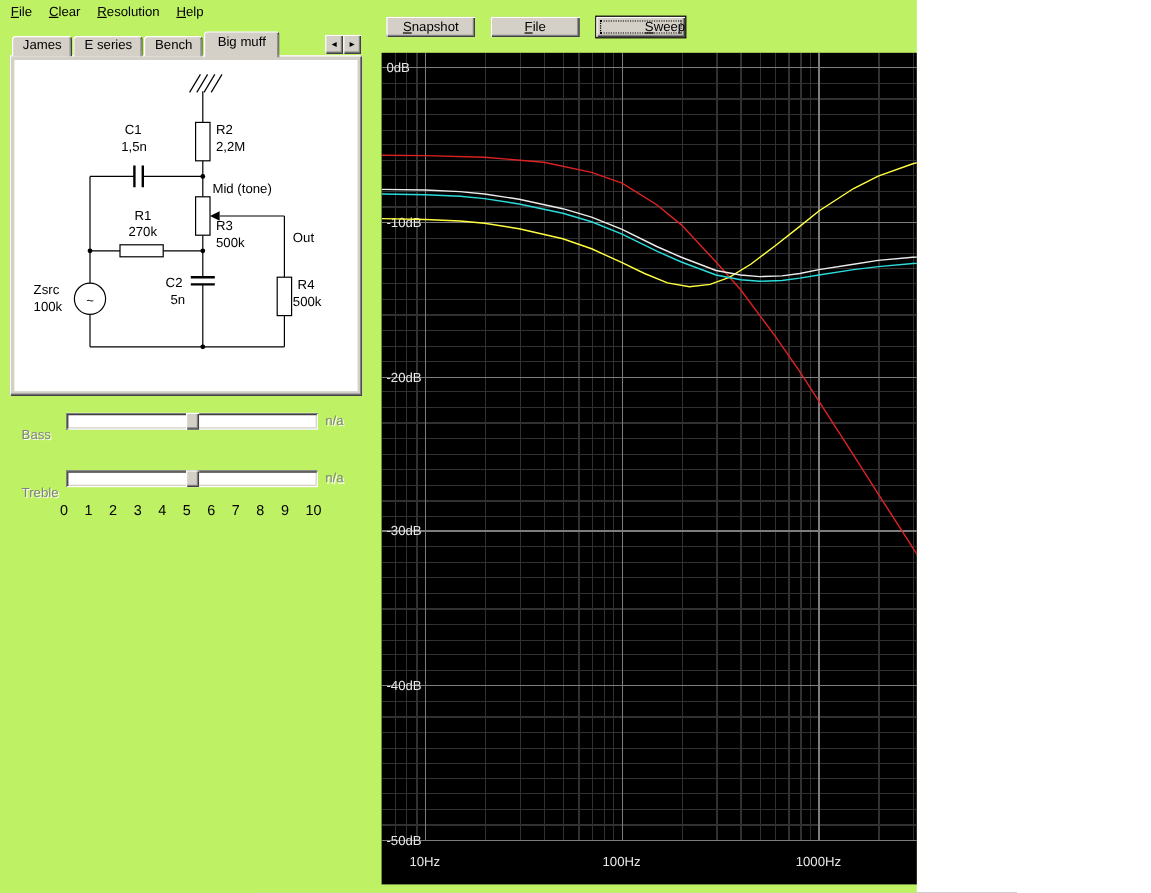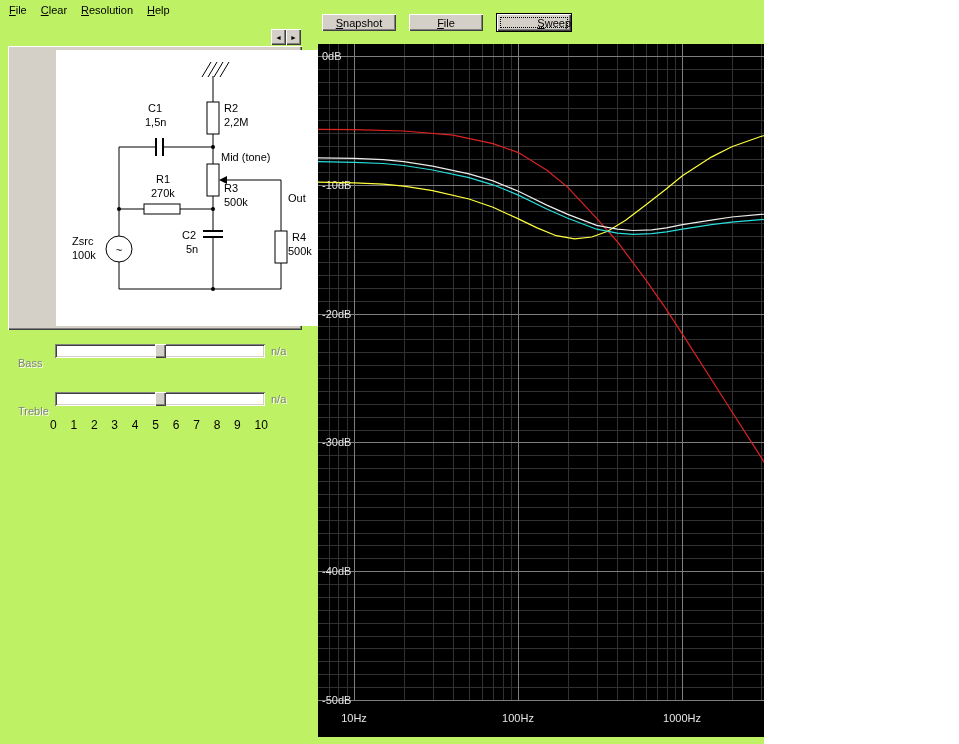--- a/index.html
+++ b/index.html
@@ -18,21 +18,21 @@
        border-left:1px solid #fff;border-top:1px solid #fff;border-right:1px solid #404040;
        border-radius:3px 3px 0 0;box-shadow:inset -1px 0 0 #808080;}
   .tab.selected{height:19px;padding:2px 10px 0 10px;position:relative;z-index:4;margin-bottom:-1px;}
   .tab-scroll{position:absolute;left:271px;top:29px;display:flex;z-index:3;}
   .scrollbtn{width:15px;height:16px;padding:0;background:#d4d0c8;border:none;font-size:7px;line-height:15px;
        box-shadow:inset 1px 1px 0 #fff,inset -1px -1px 0 #404040,inset -2px -2px 0 #808080;}
 
   
   .tab-panel{position:absolute;left:8px;top:46px;width:294px;height:284px;background:#d4d0c8;
        box-shadow:inset 1px 1px 0 #fff,inset -1px -1px 0 #404040,inset -2px -2px 0 #808080;padding:4px;box-sizing:border-box;}
-  .schematic{width:100%;height:100%;background:#fff;margin-left:44px;}
+  .schematic{width:100%;height:100%;background:#fff;}
   .schematic svg{display:block;}
   .schematic text{font:11px "Liberation Sans",sans-serif;fill:#000;}
 
   
   .slider-row{position:absolute;left:0;width:312px;height:15px;}
   .slider-label{position:absolute;left:18px;top:1px;margin-top:12px;}
   .slider-value{position:absolute;left:271px;top:1px;}
   .disabled-text{color:#808080;text-shadow:1px 1px 0 #fff;}
   .track{position:absolute;left:55px;top:0;width:210px;height:14px;background:#fff;
        box-shadow:inset 1px 1px 0 #808080,inset -1px -1px 0 #fff,inset 2px 2px 0 #404040,inset -2px -2px 0 #d4d0c8;}
@@ -57,20 +57,26 @@
 
 <div class="app">
 
   <div class="menubar">
     <div class="menu-item"><span class="accel">File</span></div>
     <div class="menu-item"><span class="accel">Clear</span></div>
     <div class="menu-item"><span class="accel">Resolution</span></div>
     <div class="menu-item"><span class="accel">Help</span></div>
   </div>
 
+  <div class="tabs">
+    <div class="tab"><span>James</span></div>
+    <div class="tab"><span>E series</span></div>
+    <div class="tab"><span>Bench</span></div>
+    <div class="tab selected"><span>Big muff</span></div>
+  </div>
   <div class="tab-scroll">
     <button class="scrollbtn"><span>◄</span></button>
     <button class="scrollbtn"><span>►</span></button>
   </div>
 
   <div class="tab-panel">
     <div class="schematic">
       <svg width="284" height="274" viewBox="0 0 284 274">
         <g stroke="#000" stroke-width="1" fill="none">
 

